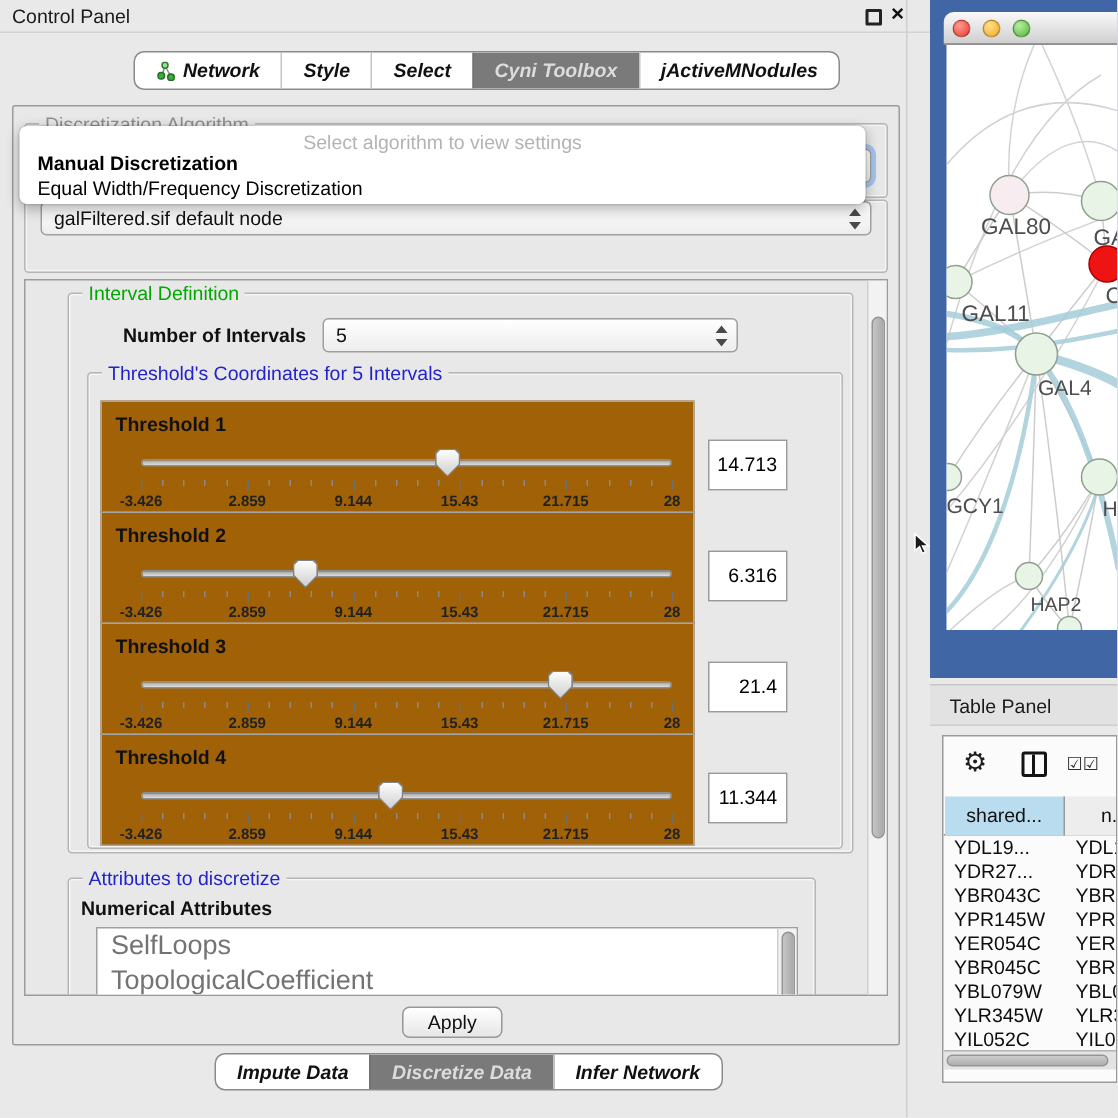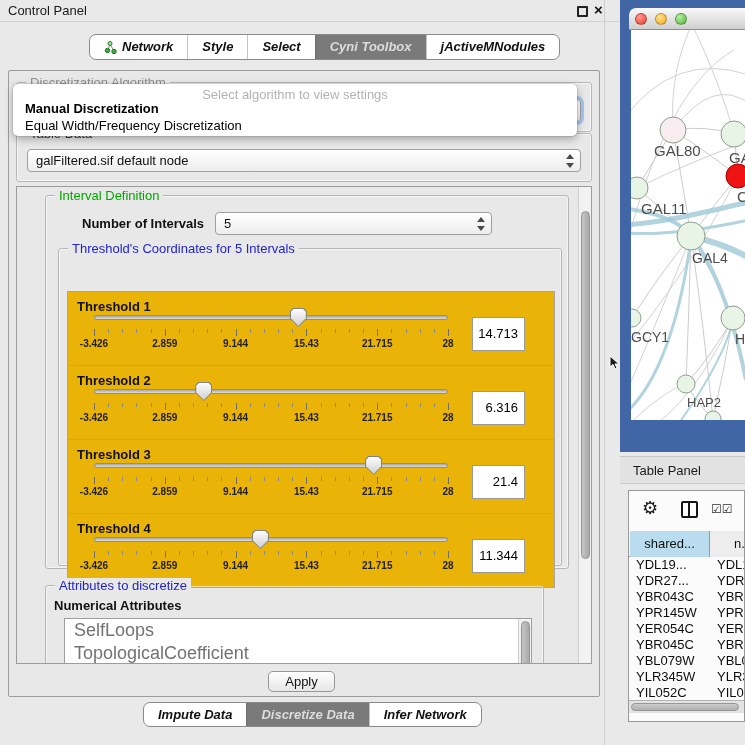--- a/index.html
+++ b/index.html
@@ -38,22 +38,22 @@
   .popup .hint { position:absolute; left:0; top:3px; width:100%; text-align:center; color:#b3b3b3; font-size:13px; }
   .popup .opt  { position:absolute; left:12px; font-size:13px; color:#000; white-space:nowrap; }
   .popup .opt.b { font-weight:bold; }
 
   .scroll-area { left:16px; top:186px; width:576px; height:478px; border:1px solid #9c9c9c; background:#e8e8e8; overflow:hidden; }
   .vscroll { position:absolute; background:#f2f2f2; border-left:1px solid #cfcfcf; }
   .vthumb  { position:absolute; left:2px; width:9px; border-radius:5px; background:linear-gradient(90deg,#c6c6c6,#a9a9a9); border:1px solid #949494; }
 
   .lbl-b { position:absolute; font-size:13px; font-weight:bold; color:#111; white-space:nowrap; }
 
-  .thr-box { position:absolute; width:488px; height:75px; border:1px solid #a5a5a5; background:#eab308;margin-top:24px; }
-  .slider { position:absolute; left:17px; top:15px; width:372px; height:42px; }
+  .thr-box { position:absolute; width:396px; height:75px; border:1px solid #a5a5a5; background:#a16207; }
+  .slider { position:absolute; left:17px; top:30px; width:372px; height:42px; }
   .track { position:absolute; left:9px; top:8px; width:354px; height:5px; background:linear-gradient(#a7a7a7,#dddddd); border:1px solid #8e8e8e; border-radius:3px; }
   .thumb-outer { position:absolute; top:1px; width:17px; height:19px; background:#838383; clip-path:polygon(18% 0,82% 0,100% 16%,100% 55%,50% 100%,0 55%,0 16%); }
   .thumb-inner { position:absolute; left:1px; top:1px; width:15px; height:17px; background:linear-gradient(#fdfdfd,#cfcfcf); clip-path:polygon(18% 0,82% 0,100% 16%,100% 55%,50% 100%,0 55%,0 16%); }
   .ticks { position:absolute; left:9px; top:22px; width:354px; height:8px; }
   .tick { position:absolute; top:0; width:0; height:4px; border-left:1px solid #8a8a8a; }
   .tick.major { height:7px; border-left-color:#6e6e6e; }
   .tick-labels { position:absolute; left:9px; top:31px; width:354px; height:12px; }
   .tick-labels span { position:absolute; transform:translateX(-50%); font-size:10px; font-weight:bold; color:#222; white-space:nowrap; }
   .value-box { position:absolute; left:404px; top:25px; width:53px; height:34px; background:#fff; border:1px solid #9a9a9a; font-size:13px; color:#000; text-align:right; line-height:32px; padding-right:6px; }
 
@@ -131,21 +131,21 @@
     <div class="combo focused" style="left:10px; top:16px; width:554px;">
       <div class="spin">
           <div class="up"></div>
           <div class="down"></div>
         </div>
     </div>
   </div>
 
   <div class="group" style="left:16px; top:133px; width:576px; height:49px;">
     <div class="gtitle dark">Table Data</div>
-    <div class="combo" style="left:10px; top:15px; width:554px;">
+    <div class="combo" style="left:10px; top:0; width:554px;">
       <span>galFiltered.sif default node</span>
       <div class="spin">
           <div class="up"></div>
           <div class="down"></div>
         </div>
     </div>
   </div>
 
   <div class="abs popup">
     <div class="hint">Select algorithm to view settings</div>

